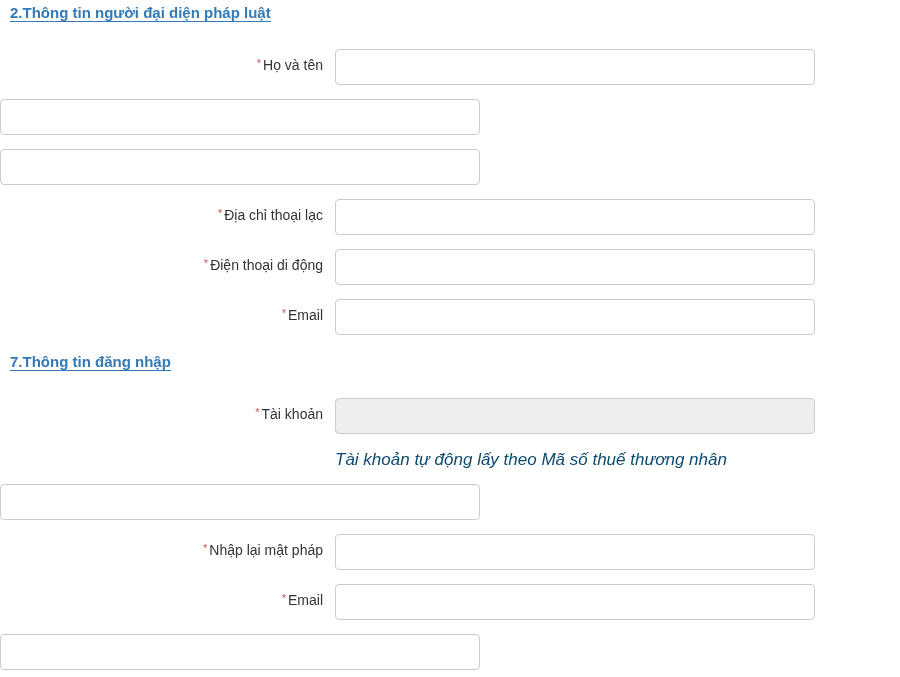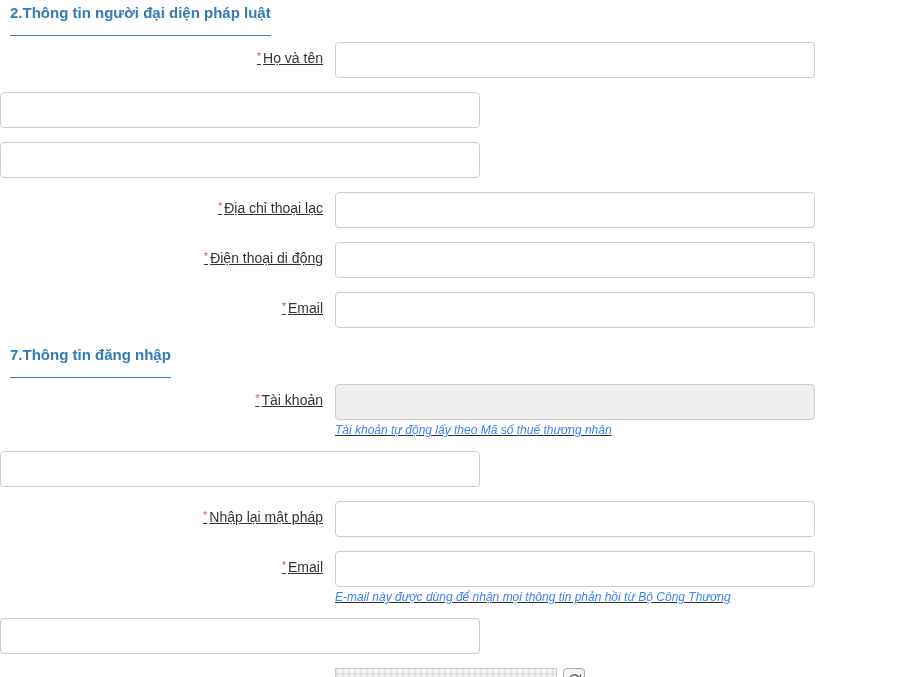--- a/index.html
+++ b/index.html
@@ -9,28 +9,27 @@
     color: #333;
     background: #fff;
     width: 900px;
   }
   .section-heading {
     color: #337ab7;
     font-weight: bold;
     font-size: 15px;
     border-bottom: 1px solid #337ab7;
     display: inline-block;
-    margin: 4px 0 6px 10px;
-    padding-bottom: 14px;
+    margin: 4px 0 27px 10px;
+    padding-bottom: 0;
   }
   .form-row {
     display: flex;
     align-items: flex-start;
     margin-bottom: 14px;
-    text-decoration: underline;
   }
   .label-col {
     width: 335px;
     text-align: right;
     padding-right: 12px;
     padding-top: 8px;
     font-size: 14px;
     color: #333;
   }
   .req {
@@ -50,24 +49,24 @@
     padding: 6px 10px;
     font-size: 14px;
     background: #fff;
     color: #555;
   }
   .form-control.disabled {
     background: #eee;
     cursor: not-allowed;
   }
   .hint {
-    font-size: 12px;
+    font-size: 17px;
     font-style: italic;
-    color: #3b82f6;
-    margin-top: 3px;
+    color: #0c4a6e;
+    margin-top: 16px;
     display: block;
   }
   .captcha-row {
     display: flex;
     align-items: flex-start;
     gap: 6px;
   }
   .captcha-image {
     width: 222px;
     height: 44px;
@@ -161,21 +160,20 @@
 
 <div class="form-row">
   <div class="label-col"><span class="req">*</span><span>Nhập lại mật pháp</span></div>
   <div class="input-col"><input type="password" class="form-control" style=""></div>
 </div>
 
 <div class="form-row">
   <div class="label-col"><span class="req">*</span><span>Email</span></div>
   <div class="input-col">
     <input type="text" class="form-control" style="">
-    <span class="hint">E-mail này được dùng để nhận mọi thông tin phản hồi từ Bộ Công Thương</span>
   </div>
 </div>
 
 <div class="form-row">
   <div class="input-col"><input type="text" class="form-control" style=""></div>
 </div>
 
 <div class="form-row">
   <div class="label-col"></div>
   <div class="input-col">

